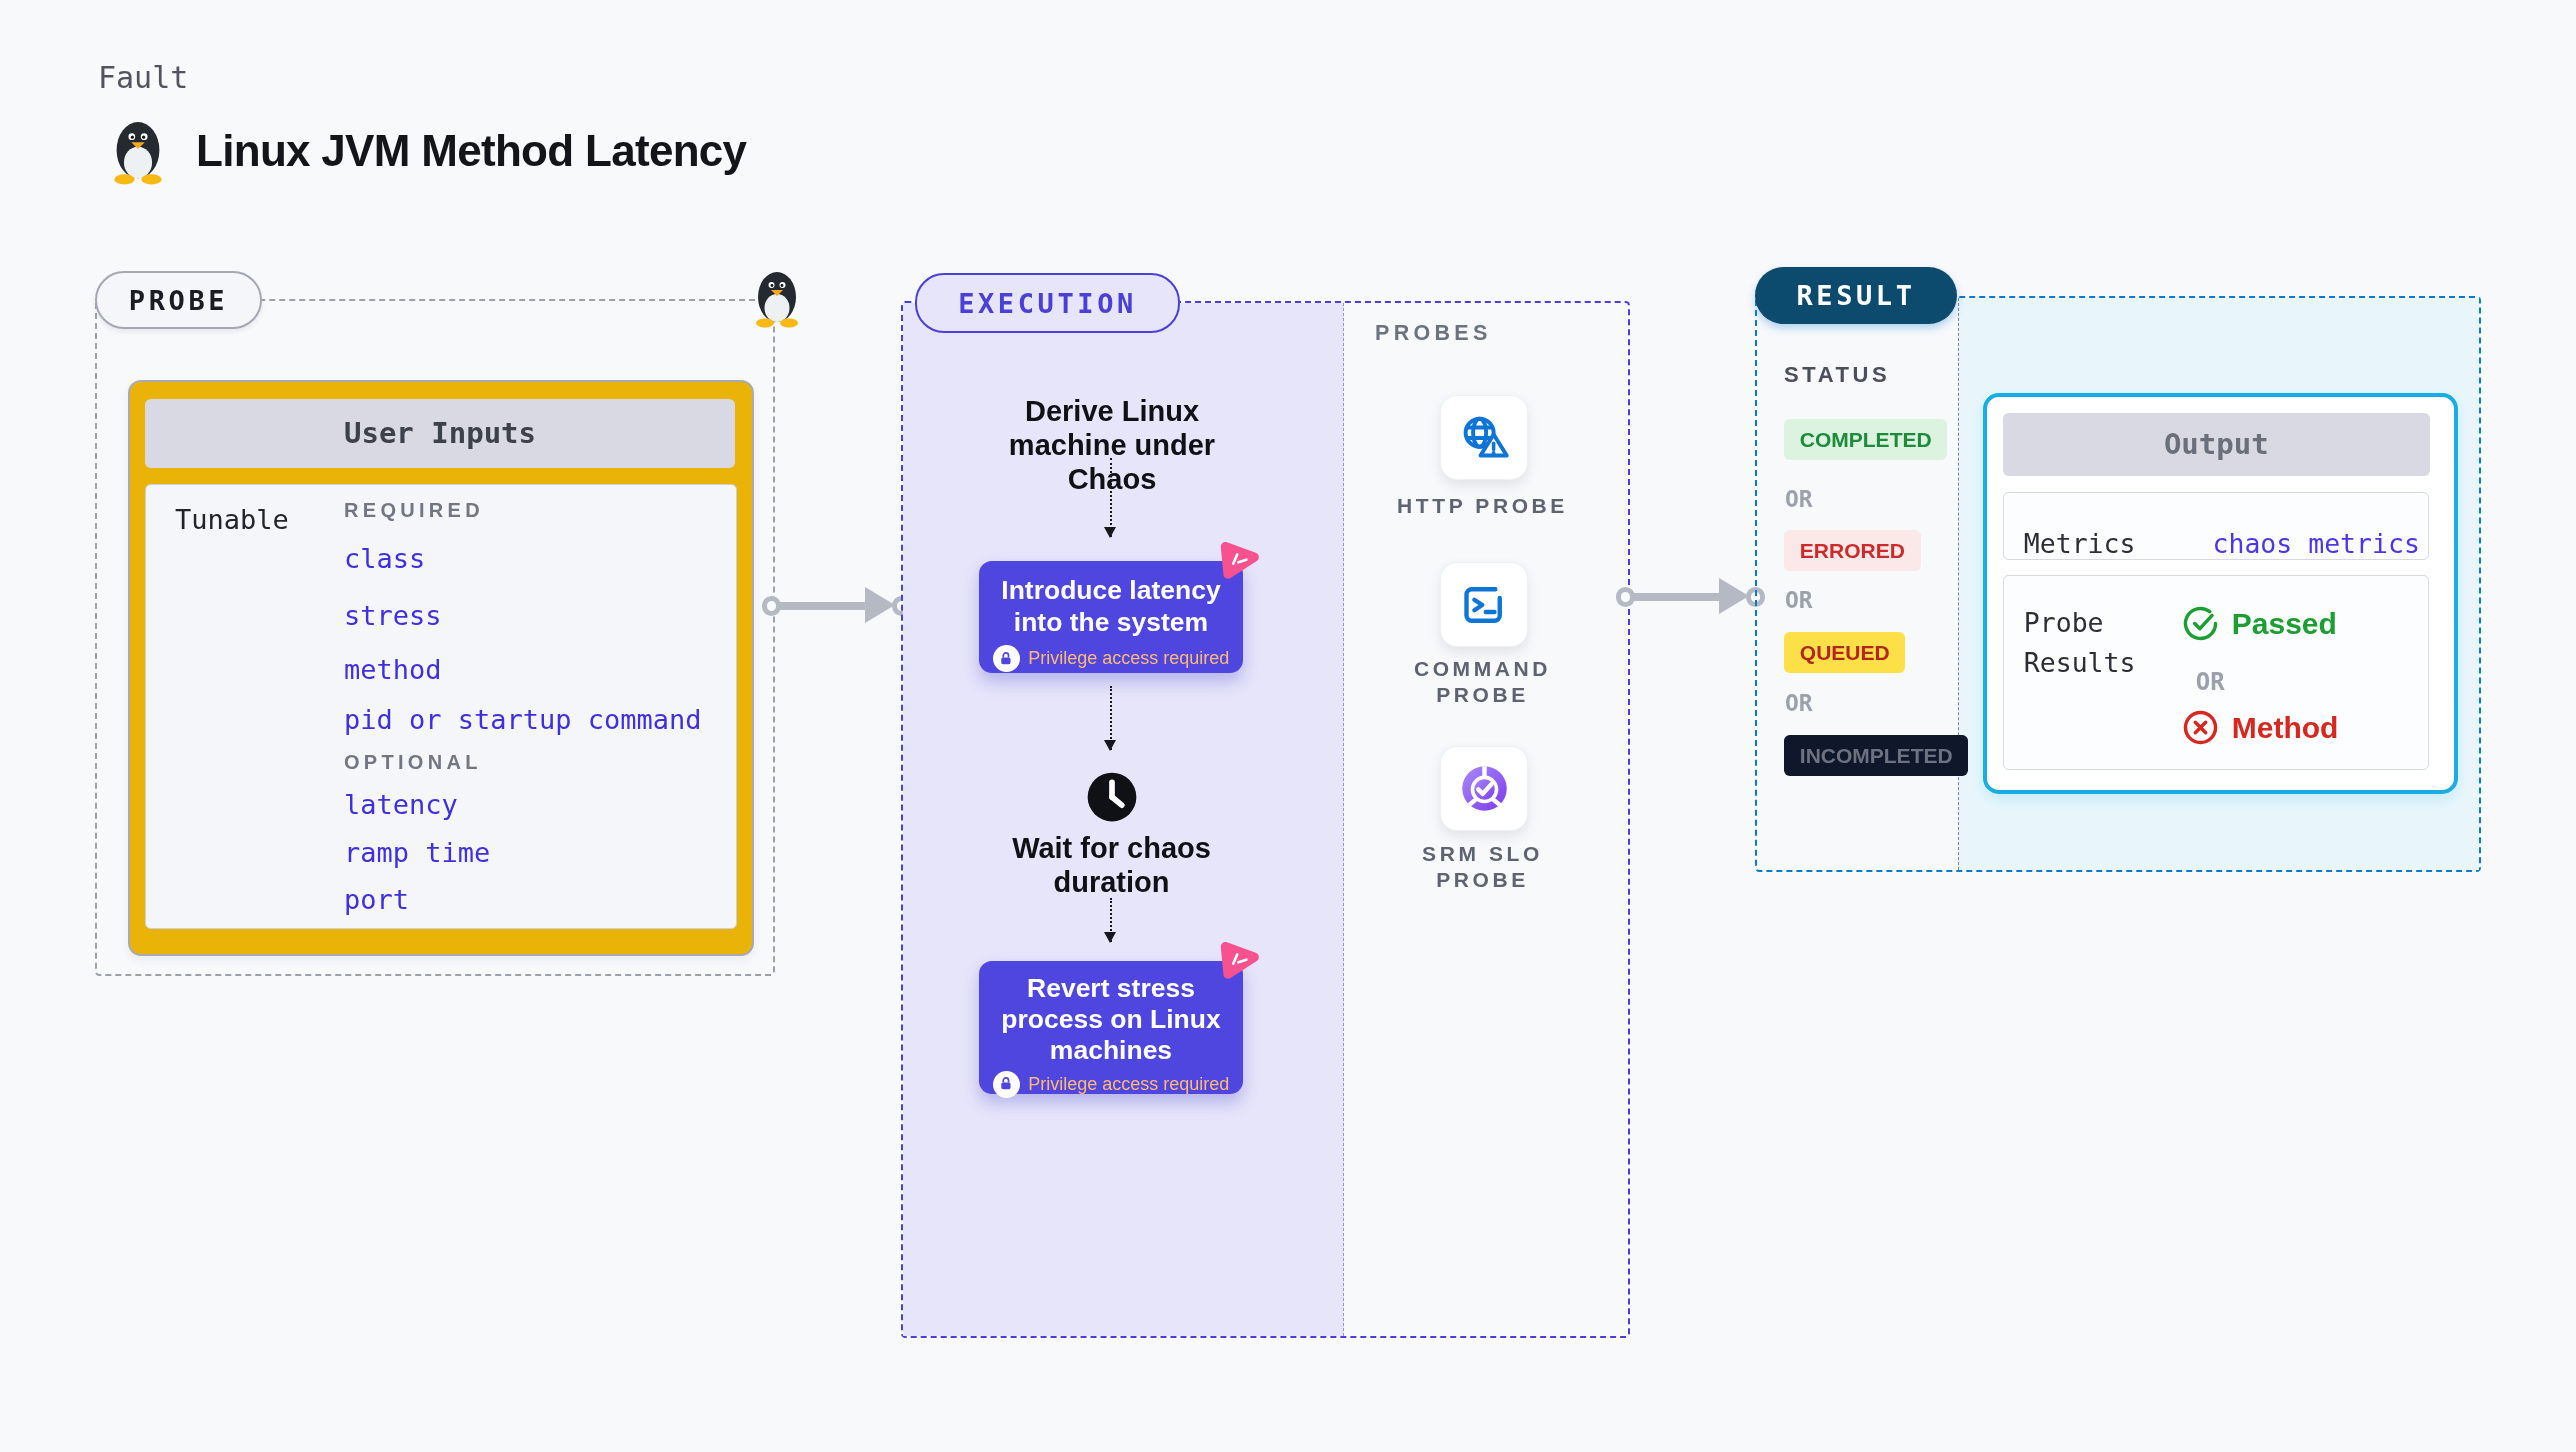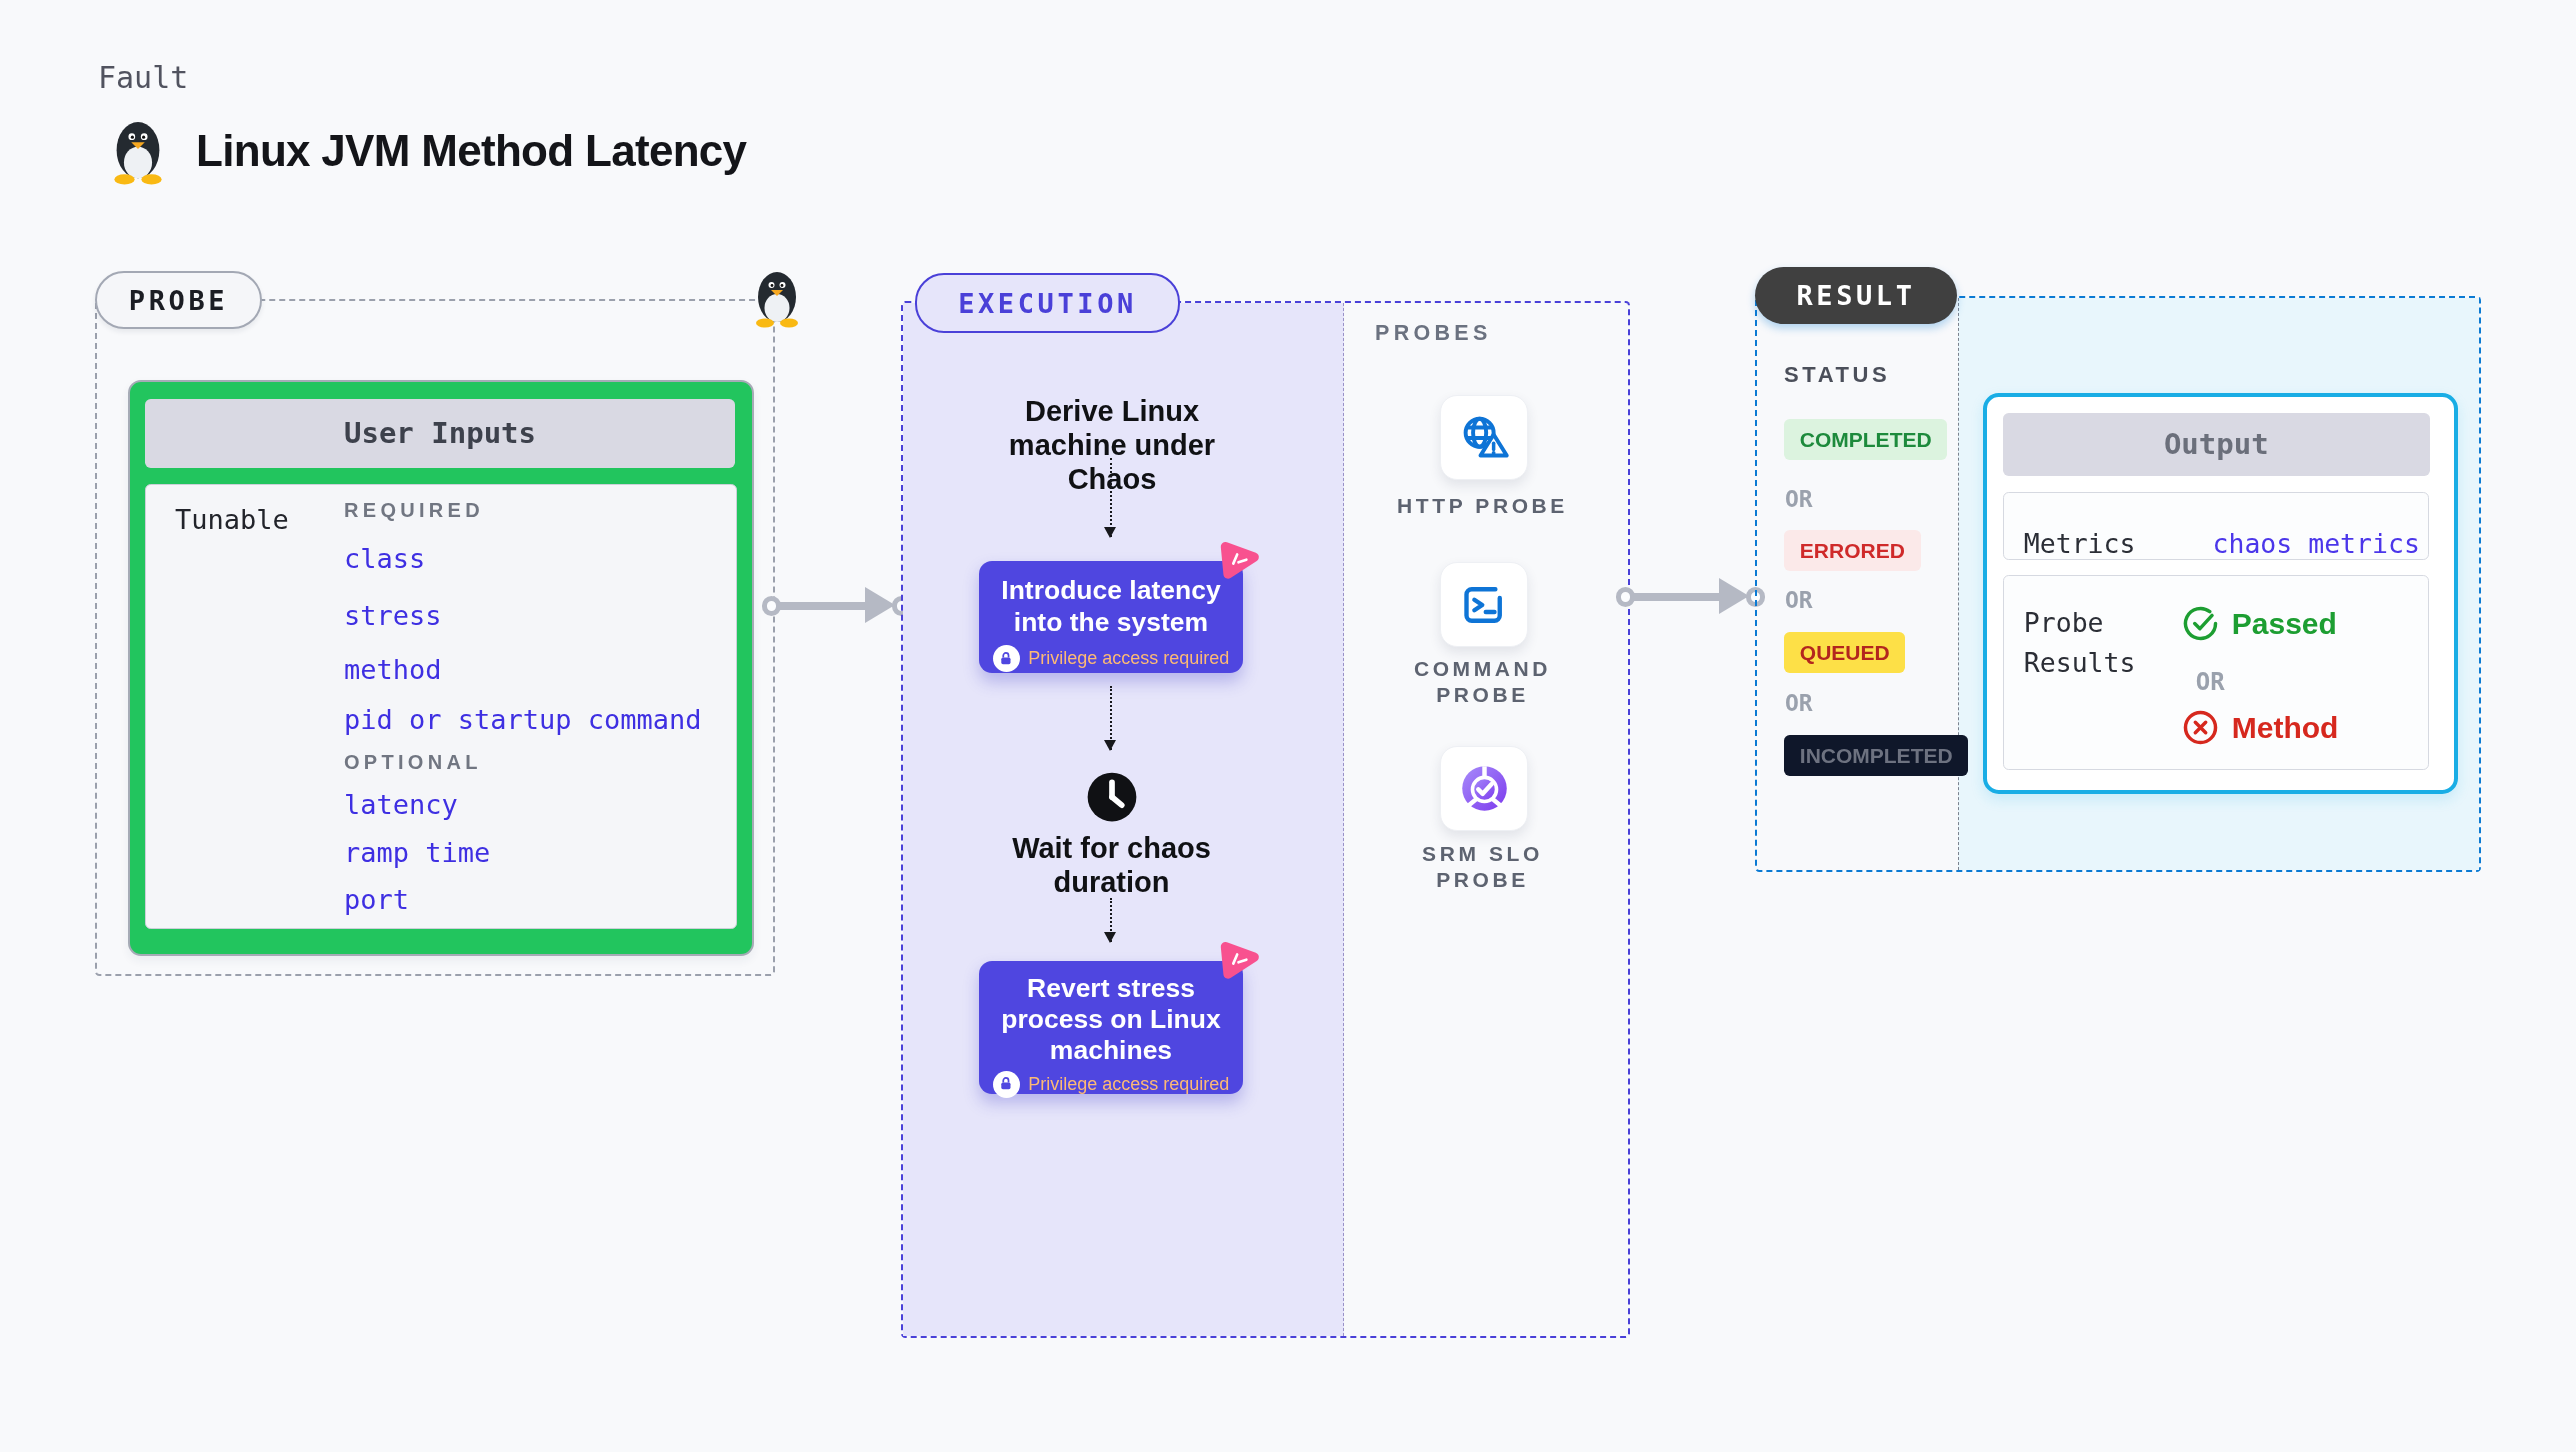--- a/index.html
+++ b/index.html
@@ -10,25 +10,25 @@
   
   .eyebrow{left:98px;top:60px;font-size:30px;color:#51535f;font-weight:500;}
   .page-title{left:196px;top:126px;font-size:44px;font-weight:800;color:#141519;letter-spacing:-0.7px;}
   .penguin-title{left:102px;top:113px;width:72px;height:72px;}
   .penguin-tune{left:745px;top:264px;width:64px;height:64px;z-index:5;}
 
   
   .pill{display:flex;align-items:center;justify-content:center;border-radius:29px;font-size:27px;font-weight:700;letter-spacing:3.6px;z-index:6;}
   .pill-tune{left:95px;top:271px;width:163px;height:54px;background:#f5f6f9;border:2.9px solid #a3a8b4;color:#1b1d24;box-shadow:0 2.9px 5.7px rgba(30,35,60,.08);}
   .pill-exec{left:915px;top:273px;width:261px;height:56px;background:#e6e5fa;border:2.9px solid #4a40d8;color:#4a40d8;}
-  .pill-result{left:1755px;top:267px;width:202px;height:57px;background:#404040;color:#ffffff;box-shadow:0 4.3px 8.6px rgba(11,122,211,.3);}
+  .pill-result{left:1755px;top:267px;width:202px;height:57px;background:#0c4a6e;color:#ffffff;box-shadow:0 4.3px 8.6px rgba(11,122,211,.3);}
 
   
   .tune-box{left:95px;top:299px;width:676px;height:673px;border:2.1px dashed #9ba0ac;border-radius:4.3px;}
-  .ui-card{left:128px;top:380px;width:622px;height:572px;background:#22c55e;border:2.9px solid #a6abb6;border-radius:13px;box-shadow:0 4.3px 10px rgba(40,50,80,.06);}
+  .ui-card{left:128px;top:380px;width:622px;height:572px;background:#eab308;border:2.9px solid #a6abb6;border-radius:13px;box-shadow:0 4.3px 10px rgba(40,50,80,.06);}
   .ui-header{left:15px;top:16.5px;width:590px;height:69px;background:#d9d9e3;border-radius:5.7px;display:flex;align-items:center;justify-content:center;font-size:29px;font-weight:700;color:#3d414c;}
   .ui-body{left:15px;top:102px;width:590px;height:443px;background:#f5f6f9;border:1.4px solid #ccd0d9;border-radius:5.7px;}
   .tunable-label{left:29px;top:18.6px;font-size:27px;color:#22242b;}
   .col-label{left:198px;font-size:20px;font-weight:700;letter-spacing:4.3px;color:#717682;font-family:"Liberation Sans",sans-serif;}
   .tun-item{left:198px;font-size:27px;color:#3e2fe2;cursor:pointer;}
 
   
   .flow-arrow{height:37px;}
   .flow-arrow .shaft{position:absolute;left:15.8px;right:44px;top:15px;height:7.9px;background:#b5b9c4;}
   .flow-arrow .head{position:absolute;right:15.8px;top:0;width:0;height:0;border-top:18.6px solid transparent;border-bottom:18.6px solid transparent;border-left:30px solid #b5b9c4;}

